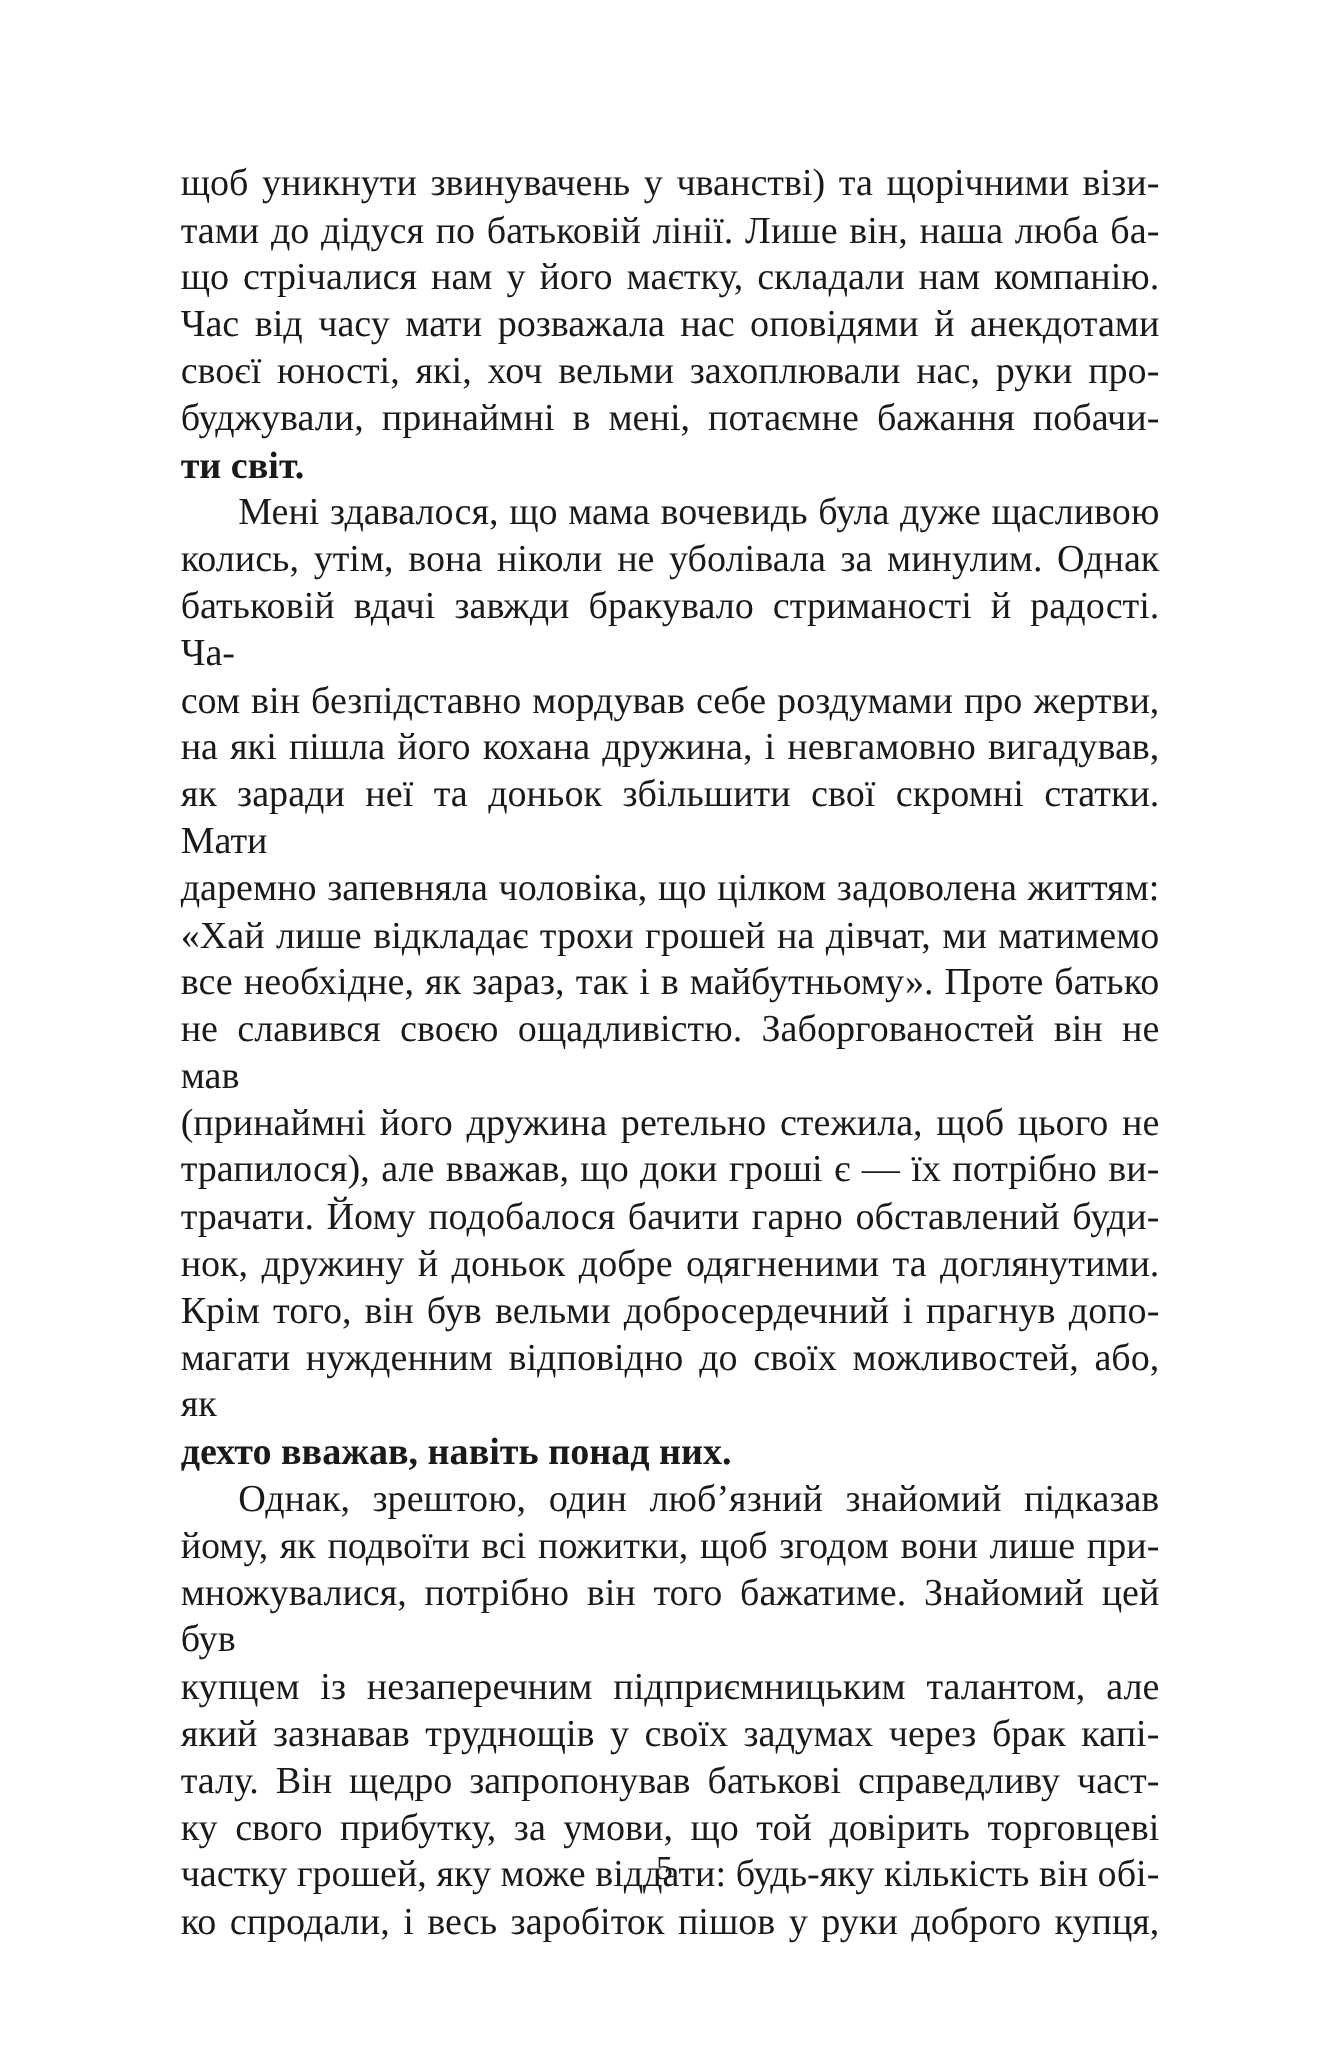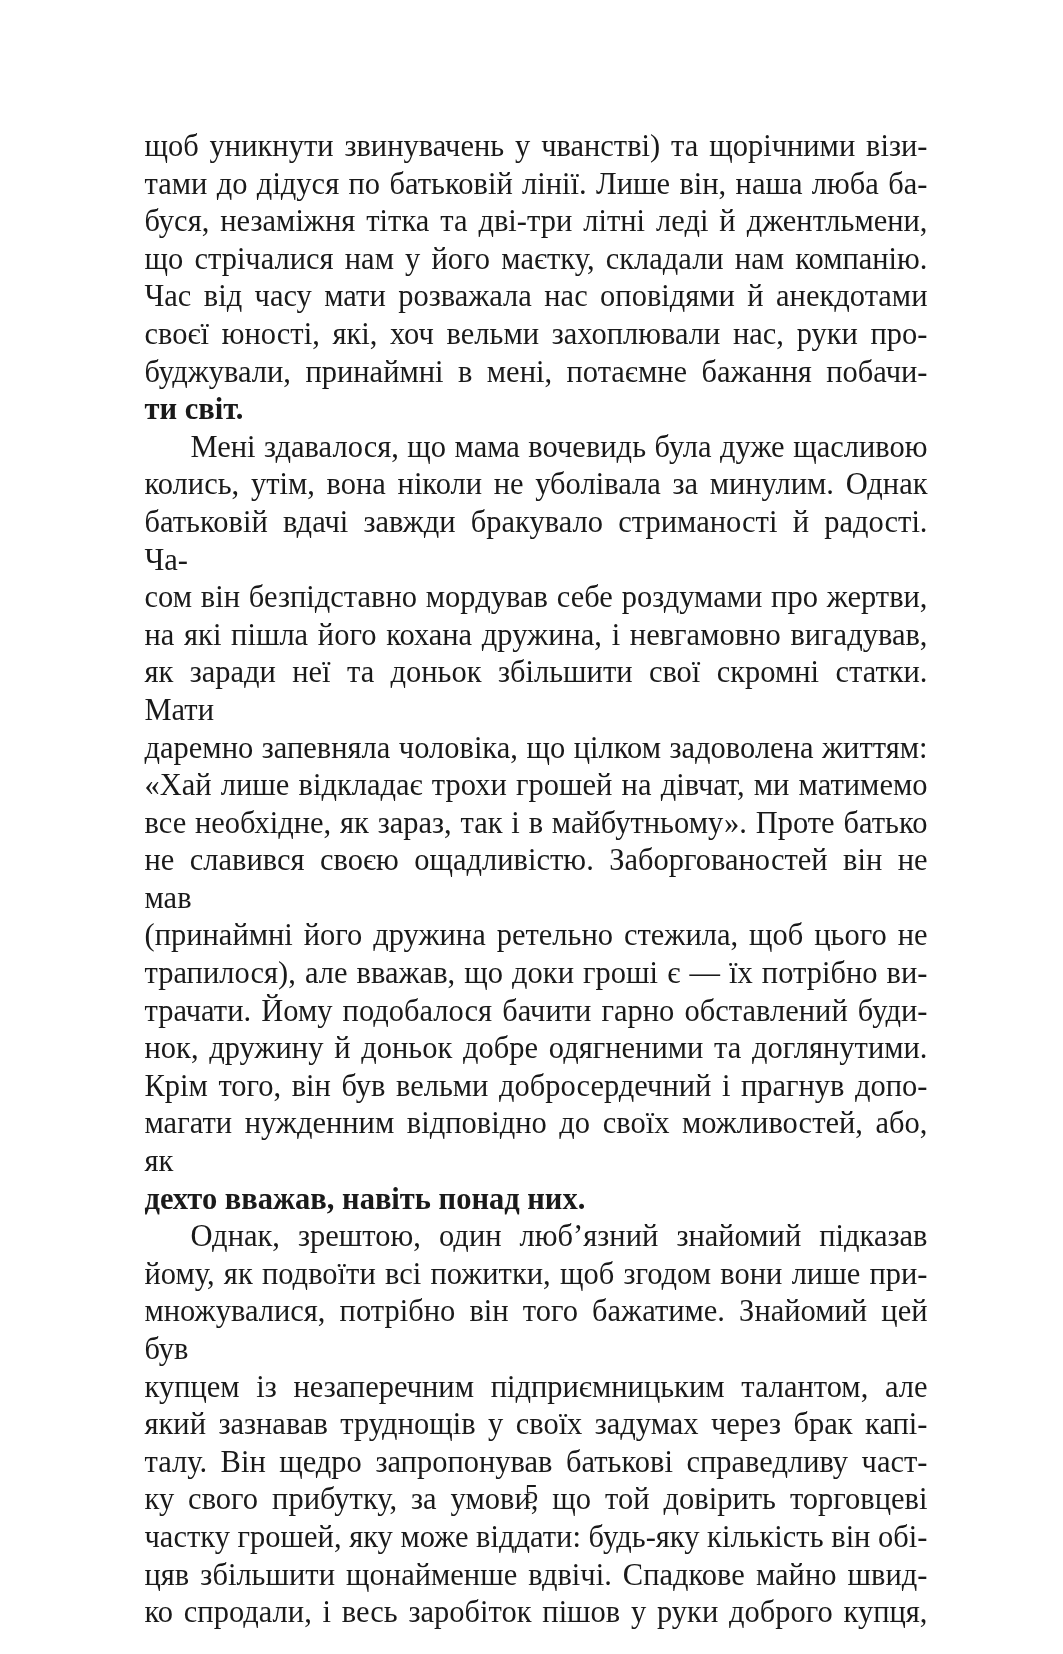--- a/index.html
+++ b/index.html
@@ -75,21 +75,20 @@
 </head>
 <body>
 
 <div class="page">
 
   <div class="text-block">
 
     <div class="line-block">
       <span class="line just">щоб уникнути звинувачень у чванстві) та щорічними візи-</span>
       <span class="line just">тами до дідуся по батьковій лінії. Лише він, наша люба ба-</span>
-      <span class="line just">буся, незаміжня тітка та дві-три літні леді й джентльмени,</span>
       <span class="line just">що стрічалися нам у його маєтку, складали нам компанію.</span>
       <span class="line just">Час від часу мати розважала нас оповідями й анекдотами</span>
       <span class="line just">своєї юності, які, хоч вельми захоплювали нас, руки про-</span>
       <span class="line just">буджували, принаймні в мені, потаємне бажання побачи-</span>
       <span class="line last">ти світ.</span>
     </div>
 
     <div class="line-block">
       <span class="line just indent">Мені здавалося, що мама вочевидь була дуже щасливою</span>
       <span class="line just">колись, утім, вона ніколи не уболівала за минулим. Однак</span>
@@ -112,21 +111,20 @@
 
     <div class="line-block">
       <span class="line just indent">Однак, зрештою, один люб’язний знайомий підказав</span>
       <span class="line just">йому, як подвоїти всі пожитки, щоб згодом вони лише при-</span>
       <span class="line just">множувалися, потрібно він того бажатиме. Знайомий цей був</span>
       <span class="line just">купцем із незаперечним підприємницьким талантом, але</span>
       <span class="line just">який зазнавав труднощів у своїх задумах через брак капі-</span>
       <span class="line just">талу. Він щедро запропонував батькові справедливу част-</span>
       <span class="line just">ку свого прибутку, за умови, що той довірить торговцеві</span>
       <span class="line just">частку грошей, яку може віддати: будь-яку кількість він обі-</span>
-      <span class="line just">цяв збільшити щонайменше вдвічі. Спадкове майно швид-</span>
       <span class="line just">ко спродали, і весь заробіток пішов у руки доброго купця,</span>
     </div>
 
   </div>
 
   <div class="folio">5</div>
 
 </div>
 
 </body></html>

